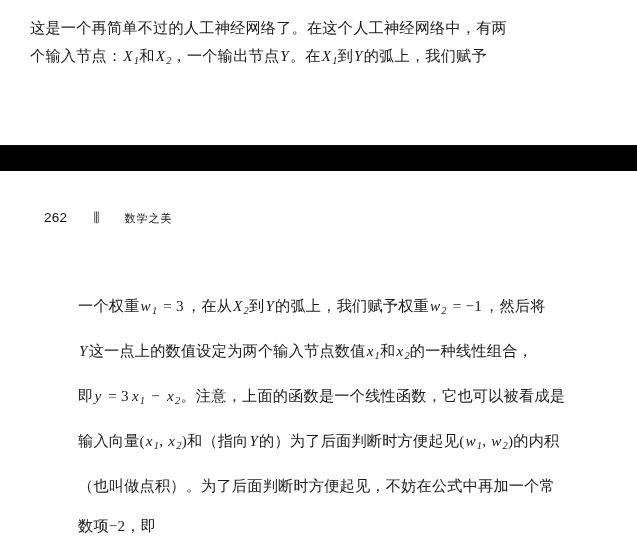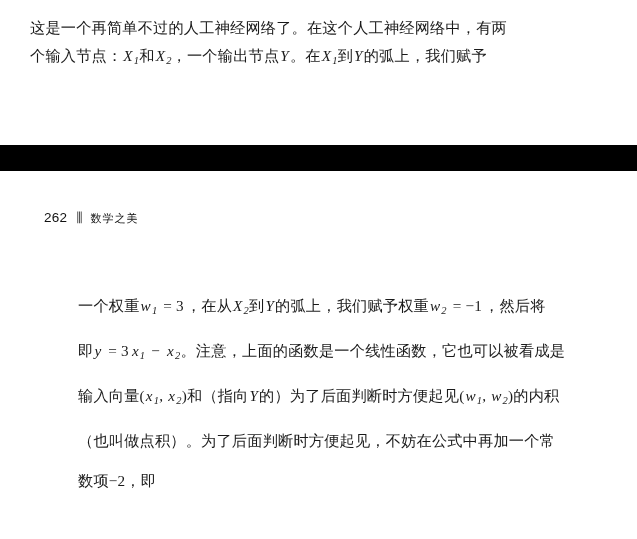--- a/index.html
+++ b/index.html
@@ -52,21 +52,21 @@
     background: #000000;
   }
   
   .running-head {
     position: absolute;
     left: 44px;
     top: 210px;
     font-size: 13px;
     display: flex;
     align-items: baseline;
-    gap: 9px;
+    gap: 26px;
     color: #111;
   }
   .running-head .folio {
     font-family: "Liberation Sans", sans-serif;
     font-size: 13.5px;
     letter-spacing: 0.3px;
   }
   .running-head .rule {
     font-size: 13px;
     letter-spacing: -1px;
@@ -153,20 +153,23 @@
     <span class="folio">262</span>
     <span class="rule">⫼</span>
     <span class="book">数学之美</span>
   </div>
 
   <div class="body-block">
     <div class="body-line">
       <span>一个权重</span><span class="math">w</span><span class="sub">1</span>&nbsp;<span class="op">= 3</span><span>，在从</span><span class="math">X</span><span class="sub">2</span><span>到</span><span class="math">Y</span><span>的弧上，我们赋予权重</span><span class="math">w</span><span class="sub">2</span>&nbsp;<span class="op">= −1</span><span>，然后将</span>
     </div>
     <div class="body-line">
+      <span class="math">Y</span><span>这一点上的数值设定为两个输入节点数值</span><span class="math">x</span><span class="sub">1</span><span>和</span><span class="math">x</span><span class="sub">2</span><span>的一种线性组合，</span>
+    </div>
+    <div class="body-line">
       <span>即</span><span class="math">y</span>&nbsp;<span class="op">= 3</span><span class="math">x</span><span class="sub">1</span>&nbsp;<span class="op">−</span>&nbsp;<span class="math">x</span><span class="sub">2</span><span>。注意，上面的函数是一个线性函数，它也可以被看成是</span>
     </div>
     <div class="body-line">
       <span>输入向量(</span><span class="math">x</span><span class="sub">1</span><span>,</span>&nbsp;<span class="math">x</span><span class="sub">2</span><span>)和（指向</span><span class="math">Y</span><span>的）为了后面判断时方便起见(</span><span class="math">w</span><span class="sub">1</span><span>,</span>&nbsp;<span class="math">w</span><span class="sub">2</span><span>)的内积</span>
     </div>
     <div class="body-line">
       <span>（也叫做点积）。为了后面判断时方便起见，不妨在公式中再加一个常</span>
     </div>
     <div class="body-line">
       <span>数项−2，即</span>

